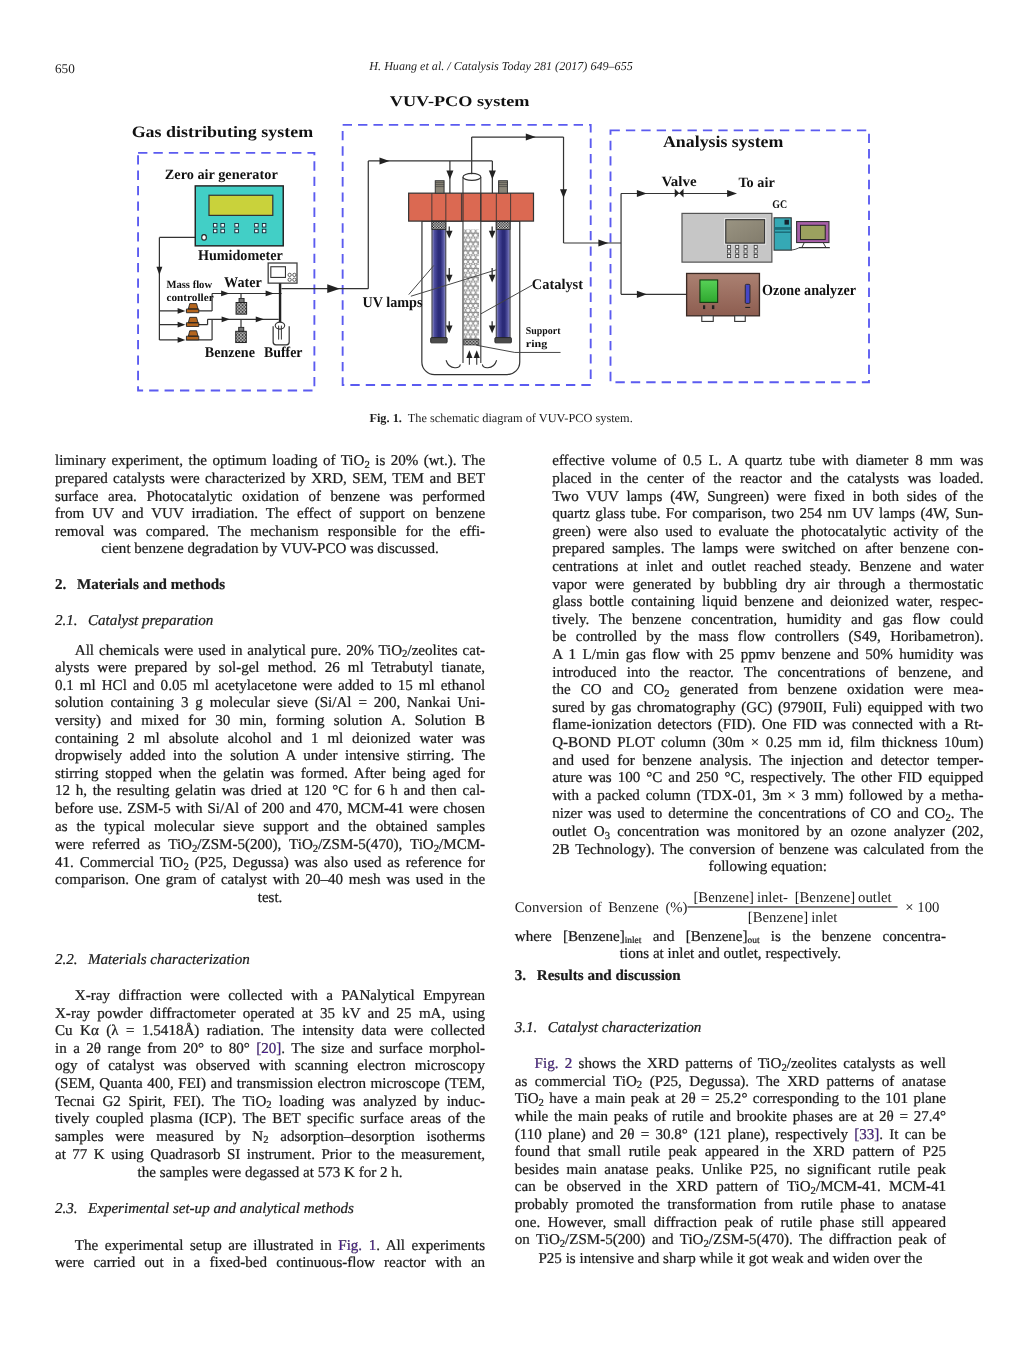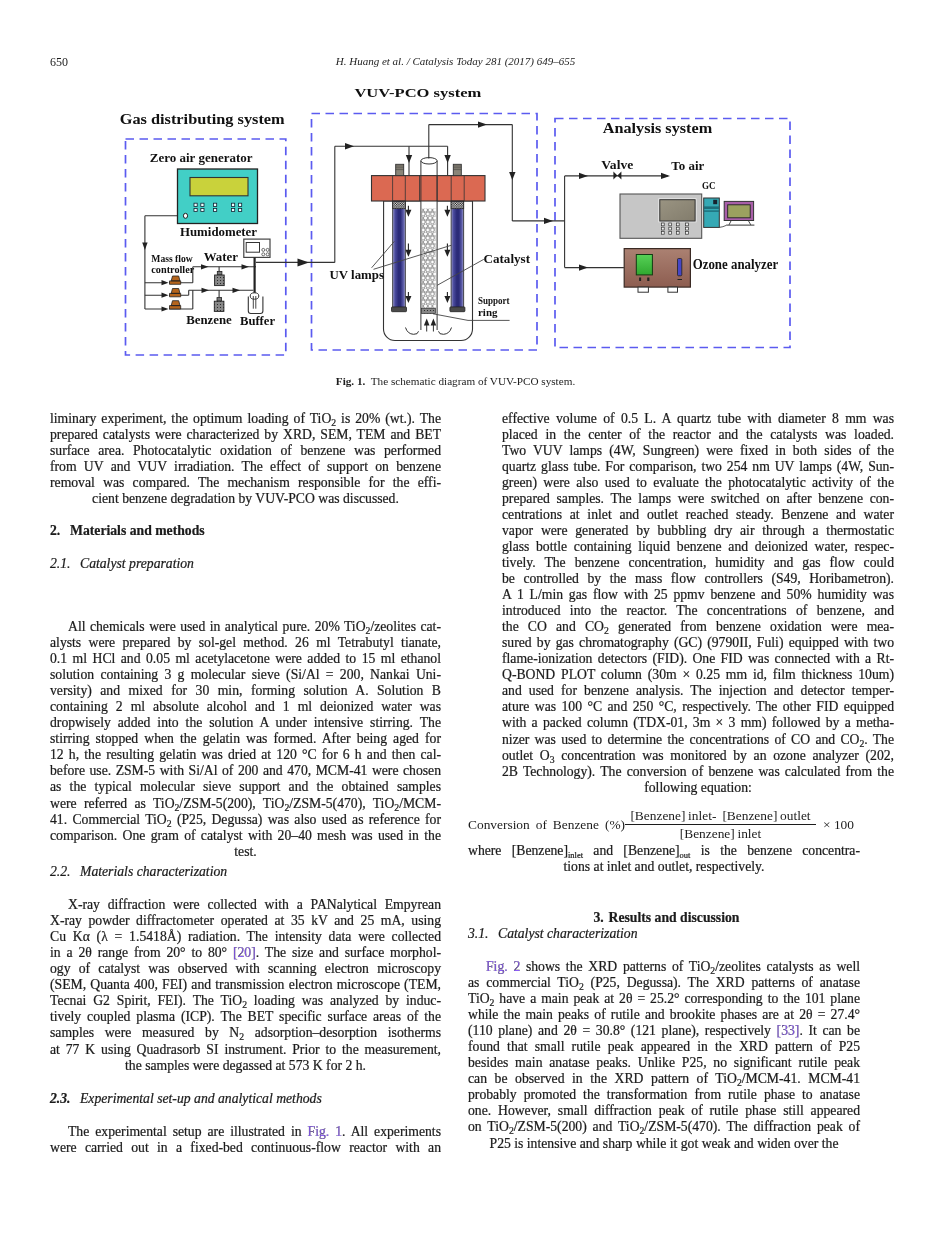--- a/index.html
+++ b/index.html
@@ -9,21 +9,21 @@
   .abs{position:absolute;}
   .col{position:absolute;width:391px;font-size:13.7px;line-height:16.05px;-webkit-text-stroke:0.22px #1c1c1c;}
   .j{text-align:justify;text-align-last:justify;}
   .e{text-align:center;}
   .ind{text-indent:18px;}
   .bh{font-weight:bold;}
   .ih{font-style:italic;}
   .hn{display:inline-block;font-weight:inherit;}
   sub.s{font-size:9.7px;vertical-align:-2.5px;line-height:0;}
   sub.ss{font-size:8.5px;vertical-align:-2.5px;line-height:0;}
-  .bl{color:#8b5cf6;}
+  .bl{color:#4c1d95;}
   .hdr{font-size:12px;}
   .hdi{font-style:italic;font-size:11px;}
   .cap{font-size:11.2px;}
 </style>
 </head>
 <body>
 
 <div class="abs hdr" style="left:50px;top:55px;">650</div>
 <div class="abs hdi" style="left:335px;top:54.9px;width:241px;text-align:center;">H. Huang et al. / Catalysis Today 281 (2017) 649–655</div>
 
@@ -35,21 +35,21 @@
 <div class="j">surface area. Photocatalytic oxidation of benzene was performed</div>
 <div class="j">from UV and VUV irradiation. The effect of support on benzene</div>
 <div class="j">removal was compared. The mechanism responsible for the effi-</div>
 <div class="e">cient benzene degradation by VUV-PCO was discussed.</div>
 </div>
 
 <div class="col bh" style="left:50px;top:523px;"><span class="hn" style="width:20px;">2.</span>Materials and methods</div>
 
 <div class="col ih" style="left:50px;top:555.6px;"><span class="hn" style="width:30px;">2.1.</span>Catalyst preparation</div>
 
-<div class="col" style="left:50px;top:619px;">
+<div class="col" style="left:50px;top:583px;">
 <div class="j ind">All chemicals were used in analytical pure. 20% TiO<sub class="s">2</sub>/zeolites cat-</div>
 <div class="j">alysts were prepared by sol-gel method. 26 ml Tetrabutyl tianate,</div>
 <div class="j">0.1 ml HCl and 0.05 ml acetylacetone were added to 15 ml ethanol</div>
 <div class="j">solution containing 3 g molecular sieve (Si/Al = 200, Nankai Uni-</div>
 <div class="j">versity) and mixed for 30 min, forming solution A. Solution B</div>
 <div class="j">containing 2 ml absolute alcohol and 1 ml deionized water was</div>
 <div class="j">dropwisely added into the solution A under intensive stirring. The</div>
 <div class="j">stirring stopped when the gelatin was formed. After being aged for</div>
 <div class="j">12 h, the resulting gelatin was dried at 120 °C for 6 h and then cal-</div>
 <div class="j">before use. ZSM-5 with Si/Al of 200 and 470, MCM-41 were chosen</div>
@@ -69,21 +69,21 @@
 <div class="j">in a 2θ range from 20° to 80° <span class="bl">[20]</span>. The size and surface morphol-</div>
 <div class="j">ogy of catalyst was observed with scanning electron microscopy</div>
 <div class="j">(SEM, Quanta 400, FEI) and transmission electron microscope (TEM,</div>
 <div class="j">Tecnai G2 Spirit, FEI). The TiO<sub class="s">2</sub> loading was analyzed by induc-</div>
 <div class="j">tively coupled plasma (ICP). The BET specific surface areas of the</div>
 <div class="j">samples were measured by N<sub class="s">2</sub> adsorption–desorption isotherms</div>
 <div class="j">at 77 K using Quadrasorb SI instrument. Prior to the measurement,</div>
 <div class="e">the samples were degassed at 573 K for 2 h.</div>
 </div>
 
-<div class="col ih" style="left:50px;top:1090.7px;"><span class="hn" style="width:30px;font-weight:bold;">2.3.</span>Experimental set-up and analytical methods</div>
+<div class="col ih" style="left:50px;top:1090.7px;"><span class="hn" style="width:30px;">2.3.</span>Experimental set-up and analytical methods</div>
 
 <div class="col" style="left:50px;top:1123.8px;">
 <div class="j ind">The experimental setup are illustrated in <span class="bl">Fig. 1</span>. All experiments</div>
 <div class="j">were carried out in a fixed-bed continuous-flow reactor with an</div>
 </div>
 
 <div class="col" style="left:468px;top:410.6px;width:392px;margin-left:34px;">
 <div class="j">effective volume of 0.5 L. A quartz tube with diameter 8 mm was</div>
 <div class="j">placed in the center of the reactor and the catalysts was loaded.</div>
 <div class="j">Two VUV lamps (4W, Sungreen) were fixed in both sides of the</div>
@@ -112,21 +112,21 @@
 
 <div class="abs" style="left:468px;top:808px;width:392px;font-size:13.4px;">
   <span style="display:inline-block;width:157px;text-align:justify;text-align-last:justify;vertical-align:middle;">Conversion of Benzene (%)</span><span style="display:inline-block;width:191px;vertical-align:middle;text-align:center;"><span style="display:block;text-align:center;word-spacing:3.5px;">[Benzene] inlet-  [Benzene] outlet</span><span style="display:block;border-top:1.1px solid #1c1c1c;padding-top:1px;">[Benzene] inlet</span></span><span style="display:inline-block;vertical-align:middle;margin-left:7px;">× 100</span>
 </div>
 
 <div class="col" style="left:468px;top:843.4px;width:392px;">
 <div class="j">where [Benzene]<sub class="ss">inlet</sub> and [Benzene]<sub class="ss">out</sub> is the benzene concentra-</div>
 <div class="e">tions at inlet and outlet, respectively.</div>
 </div>
 
-<div class="col bh" style="left:468px;top:910px;width:392px;text-align:center;"><span class="hn" style="width:20px;">3.</span>Results and discussion</div>
+<div class="col bh" style="left:468px;top:879px;width:392px;"><span class="hn" style="width:20px;">3.</span>Results and discussion</div>
 
 <div class="col ih" style="left:468px;top:925.8px;width:392px;"><span class="hn" style="width:30px;">3.1.</span>Catalyst characterization</div>
 
 <div class="col" style="left:468px;top:959px;width:392px;">
 <div class="j ind"><span class="bl">Fig. 2</span> shows the XRD patterns of TiO<sub class="s">2</sub>/zeolites catalysts as well</div>
 <div class="j">as commercial TiO<sub class="s">2</sub> (P25, Degussa). The XRD patterns of anatase</div>
 <div class="j">TiO<sub class="s">2</sub> have a main peak at 2θ = 25.2° corresponding to the 101 plane</div>
 <div class="j">while the main peaks of rutile and brookite phases are at 2θ = 27.4°</div>
 <div class="j">(110 plane) and 2θ = 30.8° (121 plane), respectively <span class="bl">[33]</span>. It can be</div>
 <div class="j">found that small rutile peak appeared in the XRD pattern of P25</div>

